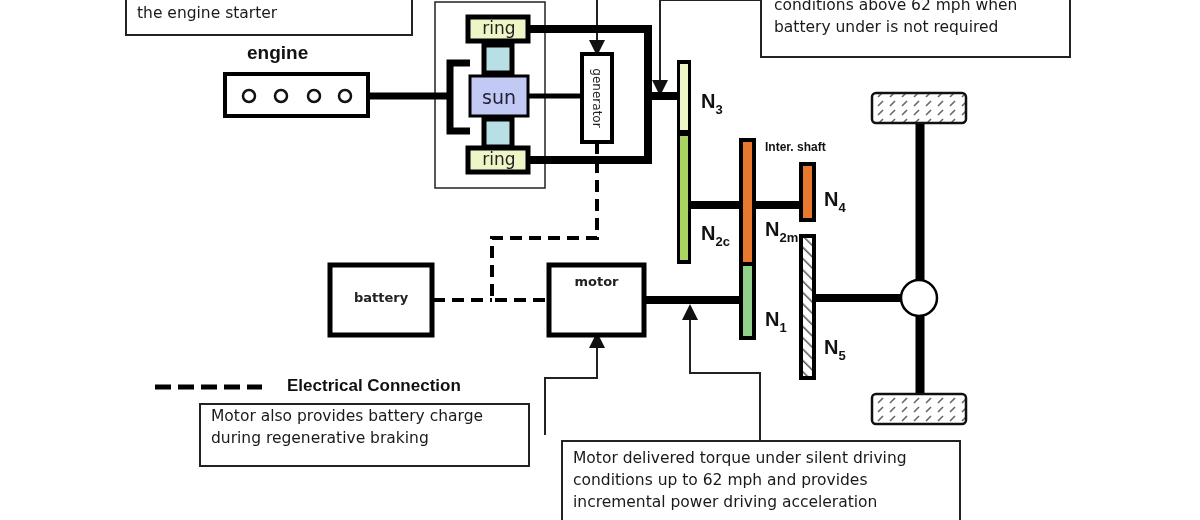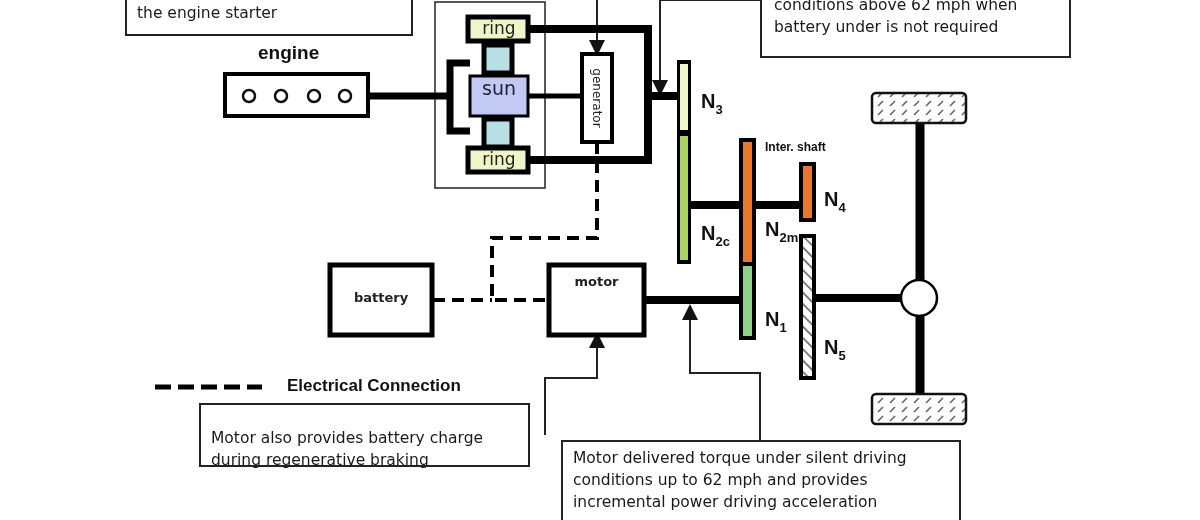--- a/index.html
+++ b/index.html
@@ -108,36 +108,36 @@
 <div class="callout" style="left:125px; top:-22px; width:288px; height:58px; padding-top:0;">
   <div>conditions and is utilized as</div>
   <div>the engine starter</div>
 </div>
 
 <div class="callout" style="left:760px; top:-14px; width:311px; height:72px; padding-top:6px; padding-left:12px;">
   <div>conditions above 62 mph when</div>
   <div>battery under is not required</div>
 </div>
 
-<div class="callout" style="left:199px; top:403px; width:331px; height:64px; padding-top:22px;">
+<div class="callout" style="left:199px; top:403px; width:331px; height:64px; padding-top:0;">
   <div>Motor also provides battery charge</div>
   <div>during regenerative braking</div>
 </div>
 
 <div class="callout" style="left:561px; top:440px; width:400px; height:90px; padding-top:5px; padding-left:10px;">
   <div>Motor delivered torque under silent driving</div>
   <div>conditions up to 62 mph and provides</div>
   <div>incremental power driving acceleration</div>
 </div>
 
-<div class="lbl" style="left:247px; top:42px; font-size:19px;margin-left:11px;">engine</div>
+<div class="lbl" style="left:247px; top:42px; font-size:19px;">engine</div>
 
 <div class="boxlbl" style="left:470px; top:17px; width:58px; font-size:17px; font-weight:normal; line-height:22px;">ring</div>
 <div class="boxlbl" style="left:470px; top:148px; width:58px; font-size:17px; font-weight:normal; line-height:22px;">ring</div>
-<div class="boxlbl" style="left:470px; top:77px; width:58px; font-size:19px; font-weight:normal; color:#223;">sun</div>
+<div class="boxlbl" style="left:470px; top:86px; width:58px; font-size:19px; font-weight:normal; color:#223;">sun</div>
 
 <div style="position:absolute; left:597px; top:98px; transform:translate(-50%,-50%) rotate(90deg); font-family:'DejaVu Sans',sans-serif; font-size:12px; color:#222;">generator</div>
 
 <div class="boxlbl" style="left:330px; top:290px; width:102px;">battery</div>
 <div class="boxlbl" style="left:549px; top:274px; width:95px;">motor</div>
 
 <div class="lbl" style="left:765px; top:140px; font-size:12px;">Inter. shaft</div>
 
 <div class="gear-lbl" style="left:701px; top:90px;">
   <span>N</span><sub>3</sub>

